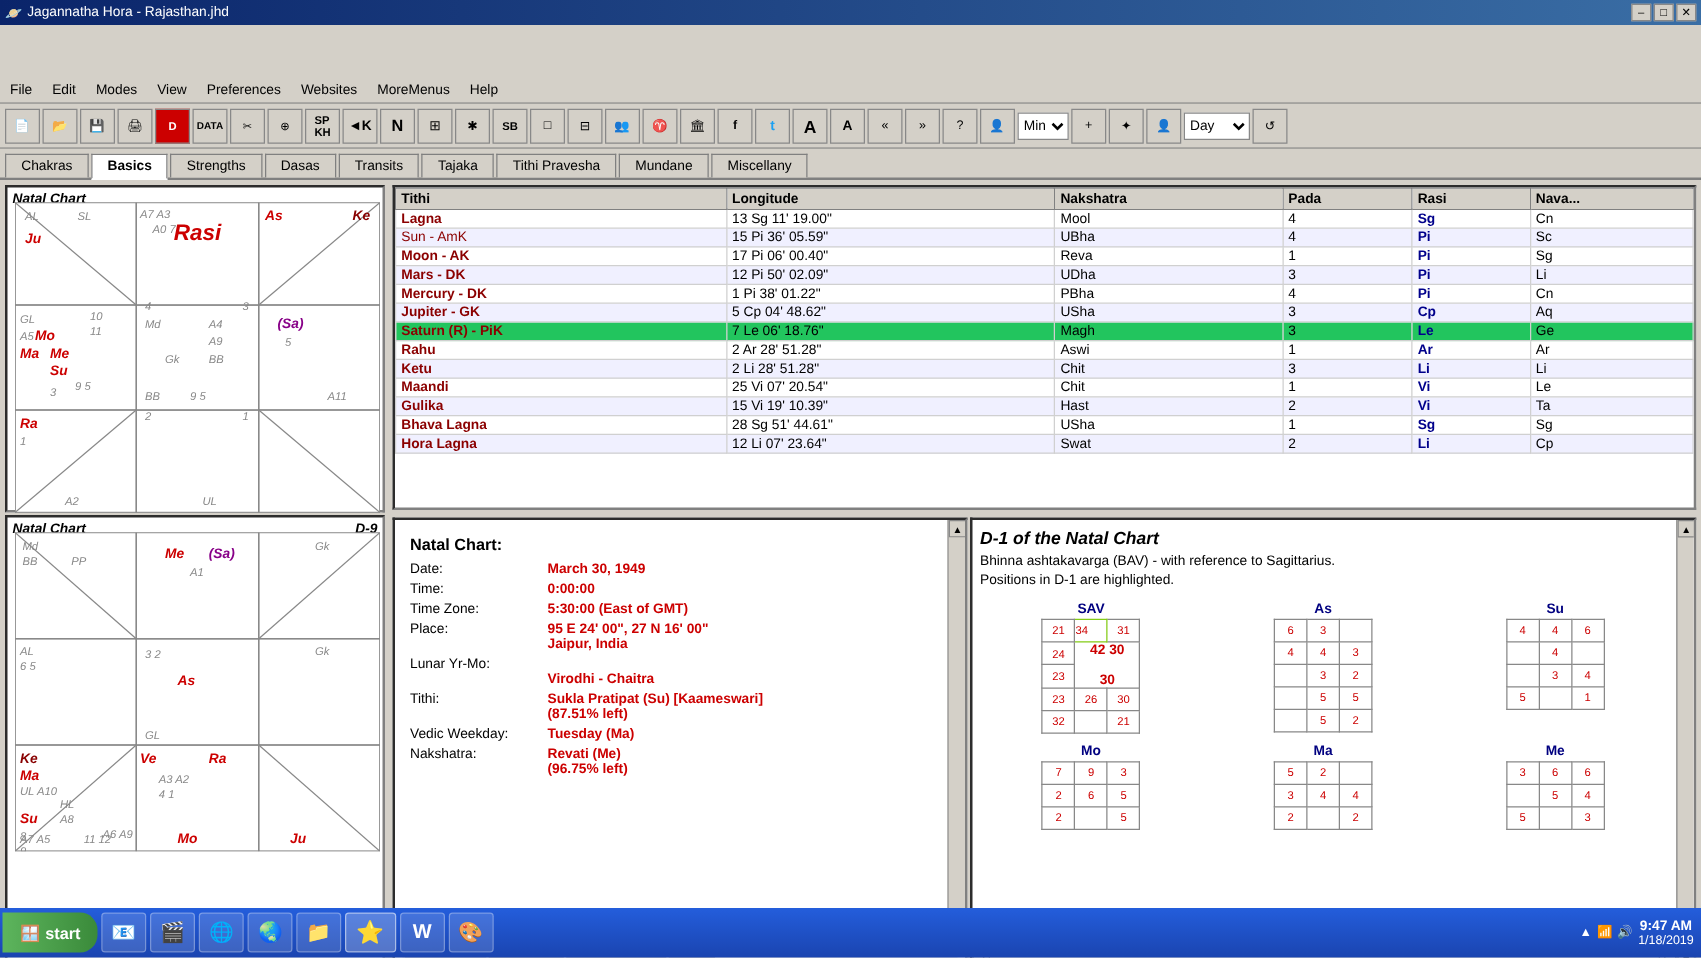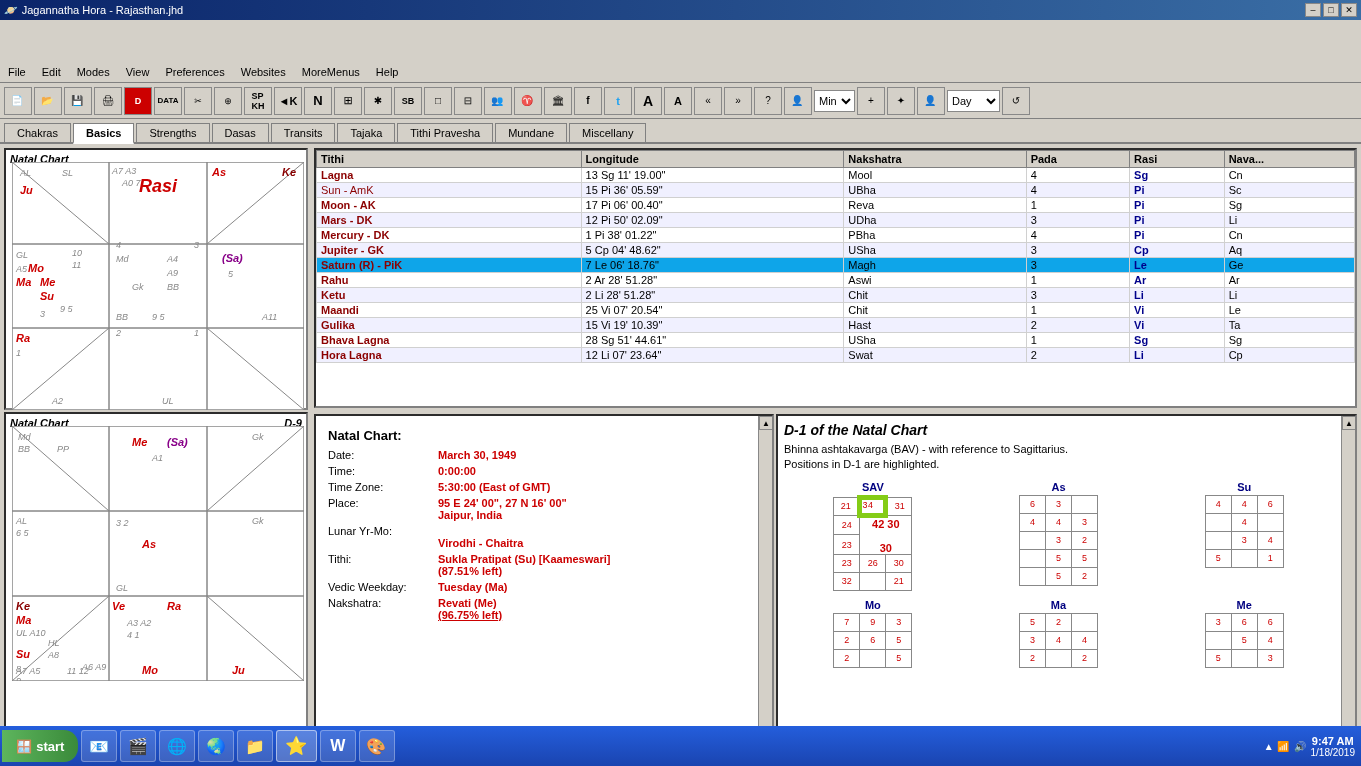--- a/index.html
+++ b/index.html
@@ -365,21 +365,21 @@
               <td>Cn</td>
             </tr>
             <tr style="background-color: rgb(240, 240, 255);">
               <td style="color: rgb(139, 0, 0); font-weight: bold;">Jupiter - GK</td>
               <td>5 Cp 04' 48.62"</td>
               <td>USha</td>
               <td>3</td>
               <td style="color: rgb(0, 0, 139); font-weight: bold;">Cp</td>
               <td>Aq</td>
             </tr>
-            <tr style="background-color: #0ea5e9;">
+            <tr style="background-color: #22c55e;">
               <td style="color: rgb(139, 0, 0); font-weight: bold;">Saturn (R) - PiK</td>
               <td>7 Le 06' 18.76"</td>
               <td>Magh</td>
               <td>3</td>
               <td style="color: rgb(0, 0, 139); font-weight: bold;">Le</td>
               <td>Ge</td>
             </tr>
             <tr style="background-color: white;">
               <td style="color: rgb(139, 0, 0); font-weight: bold;">Rahu</td>
               <td>2 Ar 28' 51.28"</td>
@@ -469,21 +469,21 @@
             </div>
           </div>
           <div class="info-row">
             <span class="info-label">Vedic Weekday:</span>
             <span class="info-value" style="color:#cc0000;font-weight:bold;">Tuesday (Ma)</span>
           </div>
           <div class="info-row">
             <span class="info-label">Nakshatra:</span>
             <div>
               <div class="info-value" style="color:#cc0000;font-weight:bold;">Revati (Me)</div>
-              <div class="info-value" style="color:#cc0000;font-weight:bold;text-decoration:underline;">(96.75% left)</div>
+              <div class="info-value" style="color:#cc0000;font-weight:bold;">(96.75% left)</div>
             </div>
           </div>
         </div>
 
         <div style="position:absolute; right:0; top:0; width:14px; height:calc(100% - 26px); background:#d4d0c8; border-left:1px solid #888; display:flex; flex-direction:column;">
           <div class="scroll-arrow">▲</div>
           <div style="flex:1; background:#d4d0c8;"></div>
           <div class="scroll-arrow">▼</div>
         </div>
 
@@ -512,21 +512,21 @@
         </div>
 
         <div style="display:grid; grid-template-columns: repeat(3, 1fr); gap:8px; padding-right:16px;">
 
           <div style="text-align:center;">
             <div style="font-weight:bold; color:#000080; font-size:11px; margin-bottom:2px;">SAV</div>
             <table style="border-collapse:collapse; margin:0 auto;">
               <tbody>
                   <tr>
                 <td style="border:1px solid #888; width:26px; height:18px; font-size:9px; text-align:center; color:#cc0000;">21</td>
-                <td style="border:5px solid #84cc16; width:26px; height:18px; font-size:9px; text-align:left; color:#cc0000;font-family:Liberation Mono, monospace;">34</td>
+                <td style="border:1px solid #84cc16; width:26px; height:18px; font-size:9px; text-align:left; color:#cc0000;">34</td>
                 <td style="border:1px solid #888; width:26px; height:18px; font-size:9px; text-align:center; color:#cc0000;">31</td>
               </tr>
               <tr>
                 <td style="border:1px solid #888; width:26px; height:18px; font-size:9px; text-align:center; color:#cc0000;">24</td>
                 <td style="border:1px solid #888; width:52px; height:36px; font-size:11px; text-align:center; color:#cc0000; font-weight:bold;" rowspan="2" colspan="2">42 30<br><br>30</td>
               </tr>
               <tr>
                 <td style="border:1px solid #888; width:26px; height:18px; font-size:9px; text-align:center; color:#cc0000;">23</td>
               </tr>
               <tr>

